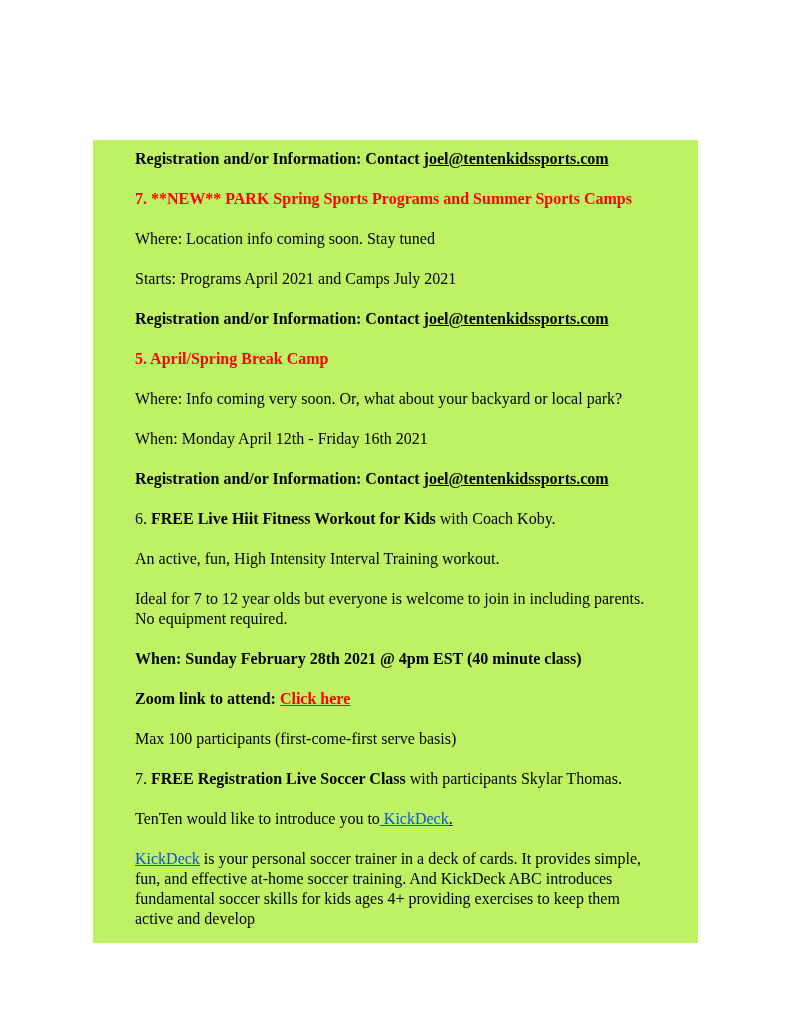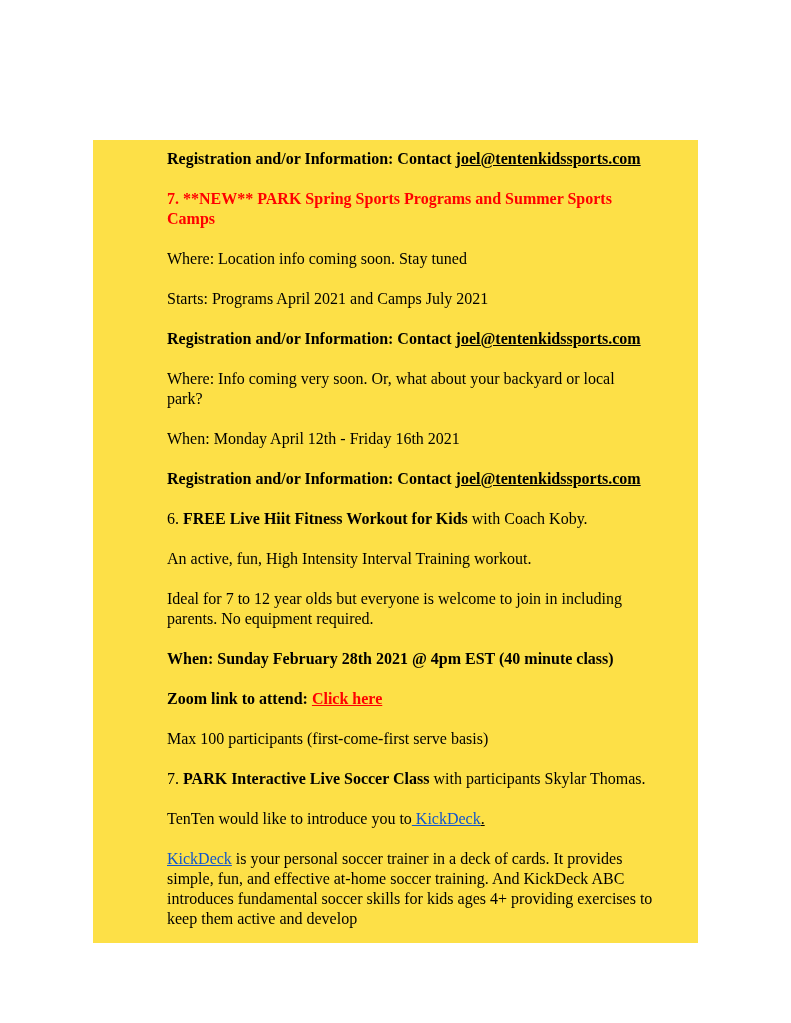--- a/index.html
+++ b/index.html
@@ -15,22 +15,22 @@
     height: 1023px;
     background: #ffffff;
     overflow: hidden;
   }
   .email-body {
     position: absolute;
     left: 93px;
     top: 140px;
     width: 605px;
     min-height: 777px;
-    background: #fde047;
-    padding: 9px 44px 14px 74px;
+    background: #bef264;
+    padding: 9px 44px 14px 42px;
   }
   .email-body p {
     font-size: 16px;
     line-height: 20px;
     color: #000000;
     margin: 0 0 20px 0;
     font-weight: normal;
   }
   .email-body p:last-child { margin-bottom: 0; margin-top: 16px; }
   .b { font-weight: bold; }
@@ -70,20 +70,23 @@
     </p>
 
     <p>Where: Location info coming soon. Stay tuned</p>
 
     <p>Starts: Programs April 2021 and Camps July 2021</p>
 
     <p>
       <span class="b">Registration and/or Information: Contact </span><span class="email-link">joel@tentenkidssports.com</span>
     </p>
 
+    <p>
+      <span class="b red">5. April/Spring Break Camp</span>
+    </p>
 
     <p>Where: Info coming very soon. Or, what about your backyard or local park?</p>
 
     <p>When: Monday April 12th - Friday 16th 2021</p>
 
     <p>
       <span class="b">Registration and/or Information: Contact </span><span class="email-link">joel@tentenkidssports.com</span>
     </p>
 
     <p>
@@ -98,21 +101,21 @@
       <span class="b">When: Sunday February 28th 2021 @ 4pm EST (40 minute class)</span>
     </p>
 
     <p>
       <span class="b">Zoom link to attend: </span><span class="red-link">Click here</span>
     </p>
 
     <p>Max 100 participants (first-come-first serve basis)</p>
 
     <p>
-      <span>7. </span><span class="b">PARK Interactive Live Soccer Class</span><span> with participants Skylar Thomas.</span>
+      <span>7. </span><span class="b">FREE Registration Live Soccer Class</span><span> with participants Skylar Thomas.</span>
     </p>
 
     <p>
       <span>TenTen would like to introduce you to</span><span class="blue-link"> KickDeck</span><span class="u">.</span>
     </p>
 
     <p>
       <span class="blue-link">KickDeck</span><span> is your personal soccer trainer in a deck of cards. It provides simple, fun, and effective at-home soccer training. And KickDeck ABC introduces fundamental soccer skills for kids ages 4+ providing exercises to keep them active and develop</span>
     </p>
 

